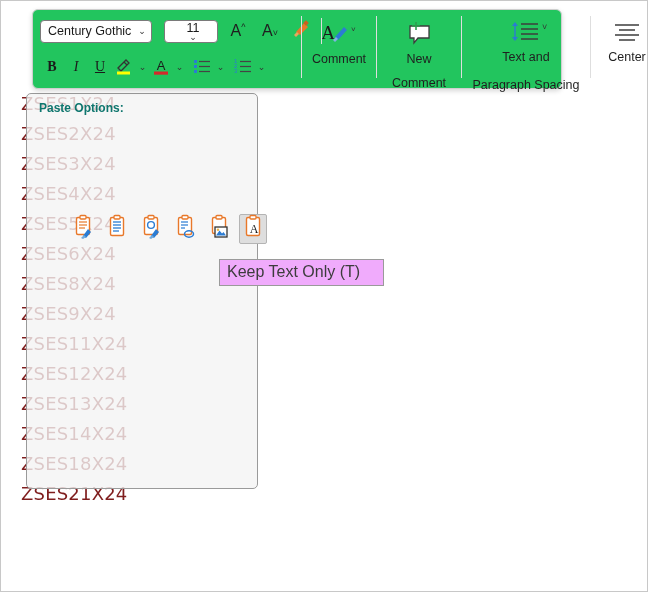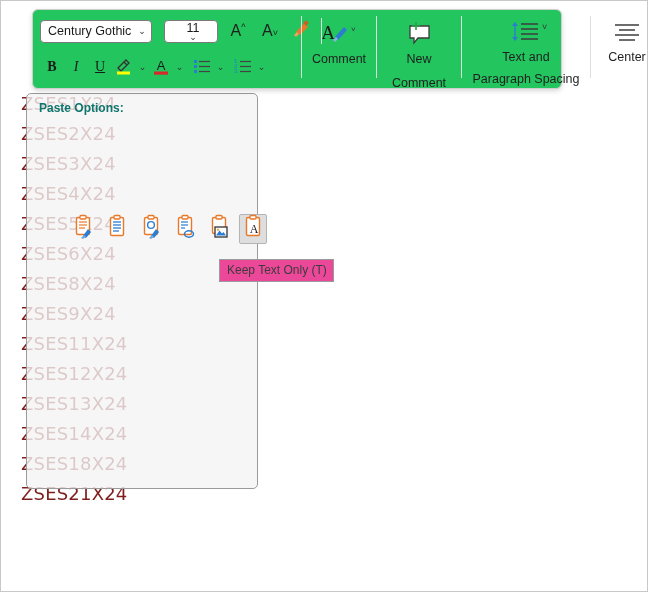--- a/index.html
+++ b/index.html
@@ -157,24 +157,24 @@
   }
   .pi.selected {
     background: #dedede;
     border: 1px solid #b4b4b4;
   }
 
   
   .tooltip {
     position: absolute;
     left: 218px; top: 258px;
-    padding: 3px 6px 4px 7px;
-    background: #ec4899;
+    padding: 3px 23px 4px 7px;
+    background: #f0abfc;
     border: 1px solid #9a9a9a;
-    font-size: 12px;
+    font-size: 16px;
     color: #3c3c3c;
     white-space: nowrap;
     z-index: 60;
   }
 </style>
 </head>
 <body>
 
 <div id="app">
 
@@ -408,21 +408,21 @@
             <path d="M12 2 L9 6 H15 Z" fill="#2B7CD3"></path>
             <path d="M12 21 L9 17 H15 Z" fill="#2B7CD3"></path>
             <line x1="18" y1="4" x2="35" y2="4" stroke="#3C3C3C" stroke-width="1.5"></line>
             <line x1="18" y1="9" x2="35" y2="9" stroke="#3C3C3C" stroke-width="1.5"></line>
             <line x1="18" y1="14" x2="35" y2="14" stroke="#3C3C3C" stroke-width="1.5"></line>
             <line x1="18" y1="19" x2="35" y2="19" stroke="#3C3C3C" stroke-width="1.5"></line>
             <text x="39" y="10" font-family="Liberation Sans, sans-serif" font-size="9" fill="#333">˅</text>
           </svg>
         </span>
         <span class="cap">Text and</span>
-        <span class="cap" style="margin-top:8px;">Paragraph Spacing</span>
+        <span class="cap" style="margin-top:14px;">Paragraph Spacing</span>
       </div>
 
       <div class="bigsep"></div>
 
       <div class="bigbtn" style="width:60px;">
         <span>
           <svg width="34" height="24" viewBox="0 0 34 24">
             <line x1="5" y1="5" x2="29" y2="5" stroke="#3C3C3C" stroke-width="1.5"></line>
             <line x1="9" y1="10" x2="25" y2="10" stroke="#3C3C3C" stroke-width="1.5"></line>
             <line x1="5" y1="15" x2="29" y2="15" stroke="#3C3C3C" stroke-width="1.5"></line>

